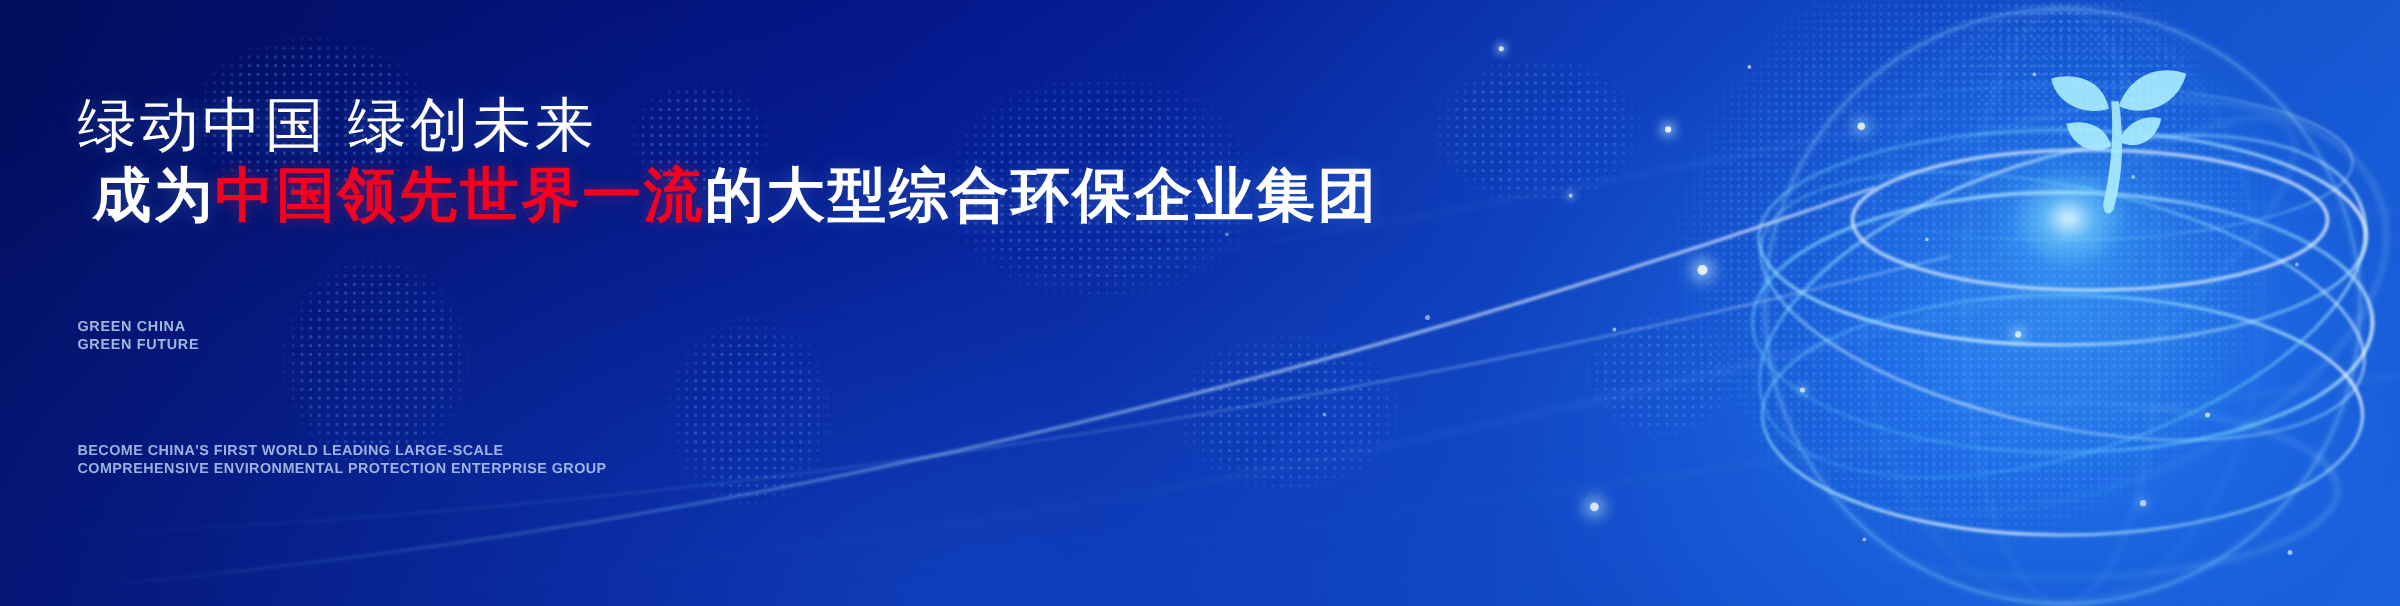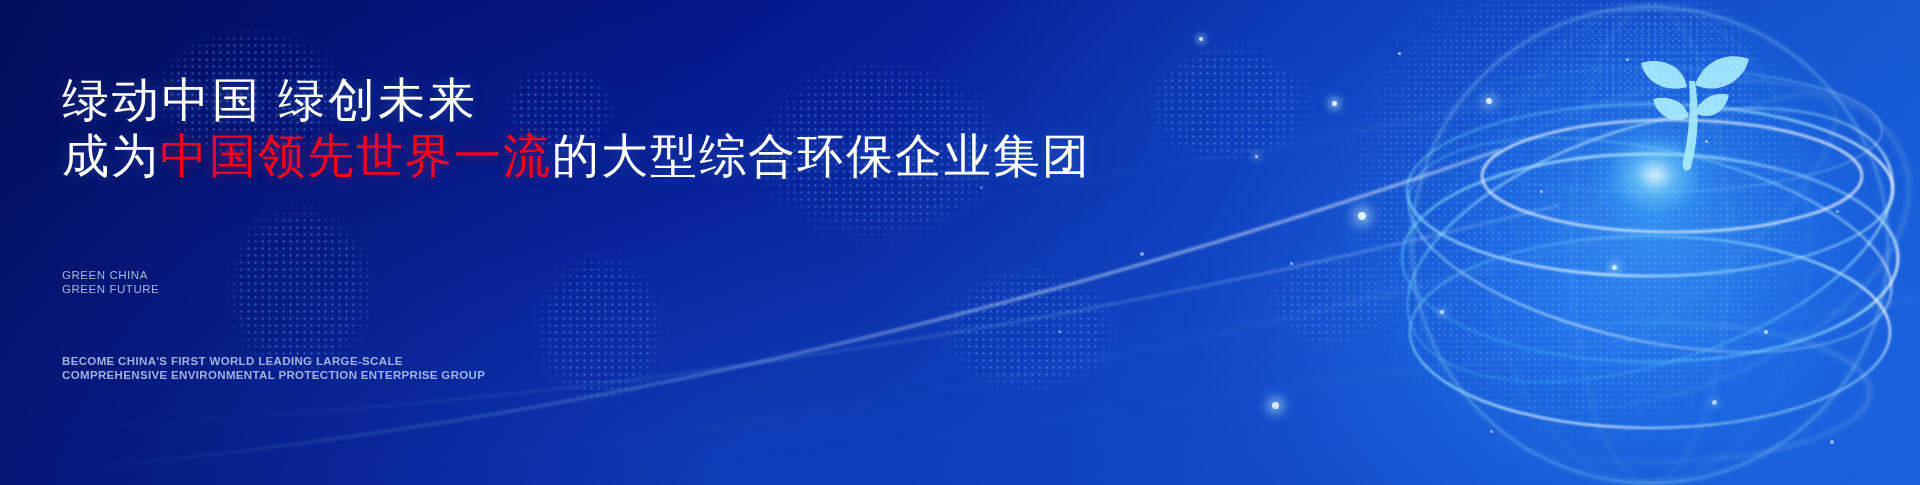--- a/index.html
+++ b/index.html
@@ -92,30 +92,30 @@
   
   .copy{ position:absolute; left:62px; top:0; width:1000px; height:485px; }
 
   .headline1{
     position:absolute; left:0; top:76px;
     font-size:47px; line-height:1.0; letter-spacing:3px;
     color:#ffffff; font-weight:400; white-space:nowrap;
     text-shadow:0 0 14px rgba(120,190,255,.28);
   }
   .headline2{
-    position:absolute; left:0; top:132px;
+    position:absolute; left:12px; top:132px;
     font-size:47px; line-height:1.0; letter-spacing:2px;
-    color:#ffffff; font-weight:400; white-space:nowrap;
+    color:#ffffff; font-weight:700; white-space:nowrap;
     text-shadow:0 0 14px rgba(120,190,255,.25);
   }
   .hl-red{ color:#f5001e; text-shadow:0 0 12px rgba(255,40,60,.35); }
 
   .sub-en{
-    position:absolute; left:0; top:269px;
-    font-size:11.5px; line-height:13.5px; font-weight:normal;
+    position:absolute; left:0; top:256px;
+    font-size:11.5px; line-height:13.5px; font-weight:bold;
     letter-spacing:.55px;
     color:rgba(200,216,246,.82);
     white-space:pre-line;
   }
   .desc-en{
     position:absolute; left:0; top:311px;
     font-size:11.5px; line-height:13.5px; font-weight:bold;
     letter-spacing:.35px;
     color:rgba(196,214,246,.80);
     white-space:pre-line;

